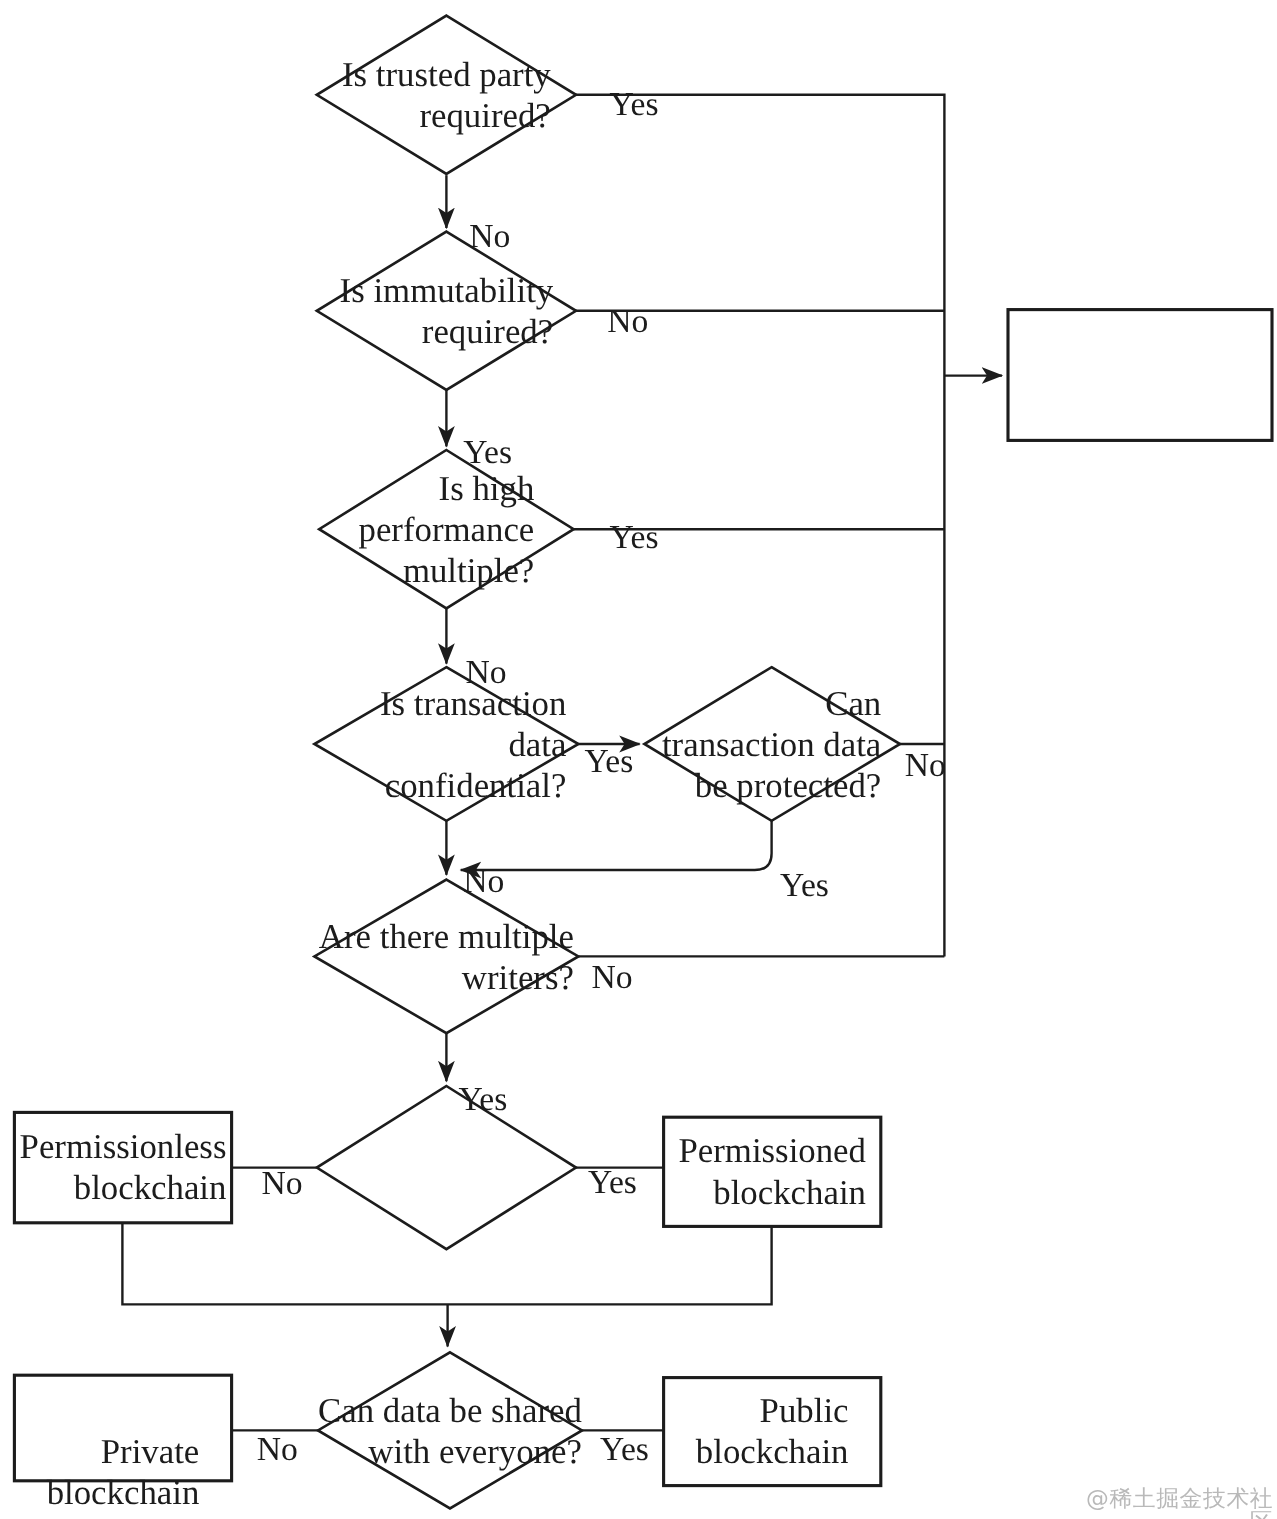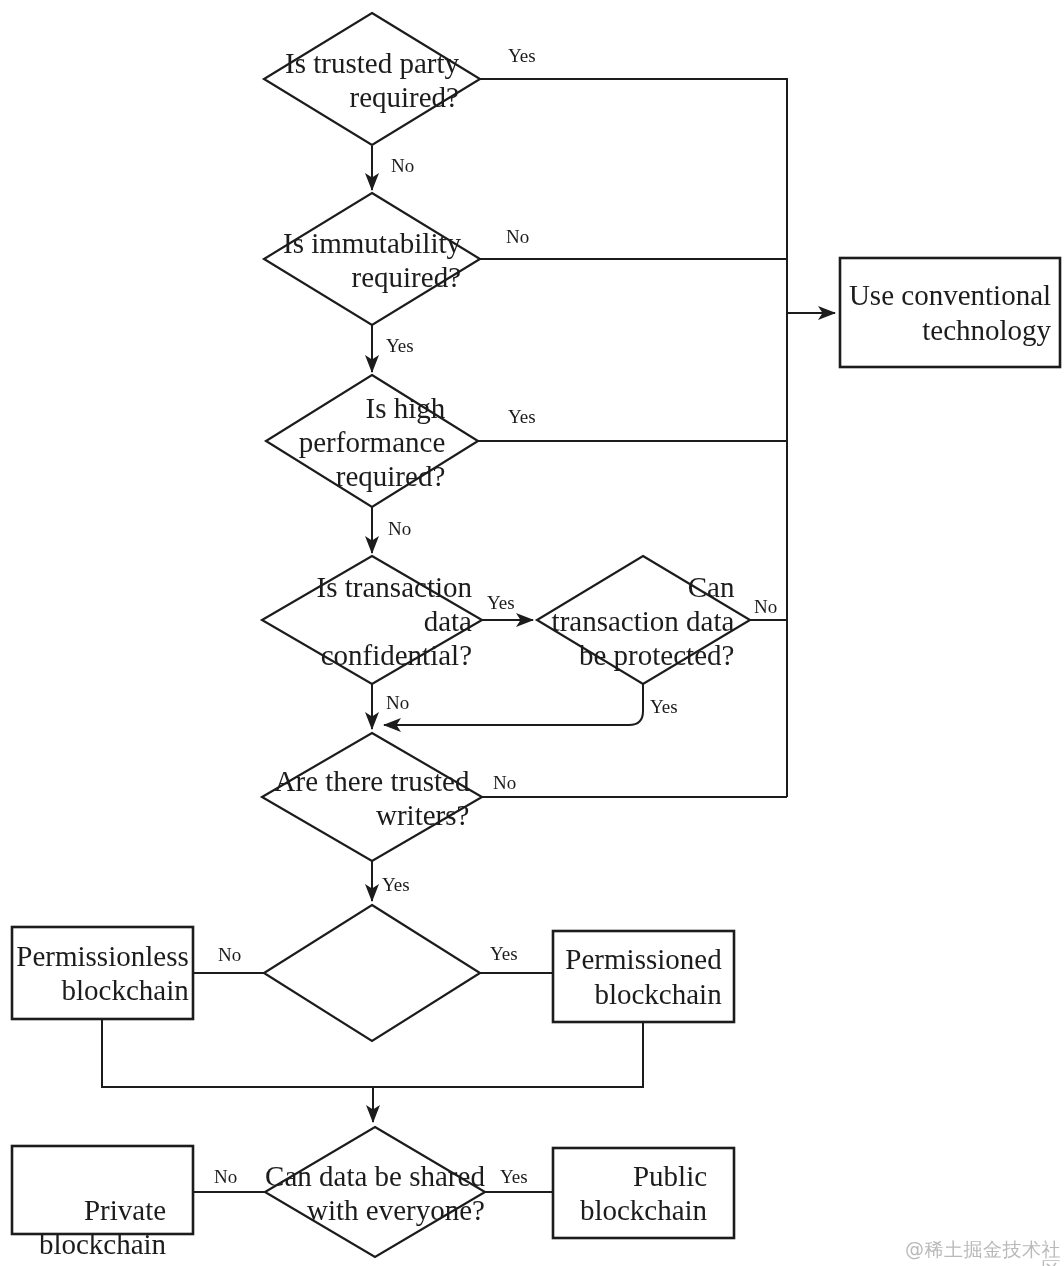--- a/index.html
+++ b/index.html
@@ -26,23 +26,24 @@
     align-items: center;
     justify-content: center;
     text-align: right;
     white-space: pre-line;
     font-size: 29px;
     line-height: 1.18;
     color: var(--ink, #1c1c1c);
   }
   .edge-label {
     position: absolute;
-    font-size: 19px;
+    font-size: 28px;
     line-height: 1;
     color: var(--ink, #1c1c1c);
+    margin-top: 28px;
   }
   .watermark {
     position: absolute;
     left: 889px;
     top: 1240px;
     width: 172px;
     font-family: "DejaVu Sans", sans-serif;
     font-size: 19px;
     line-height: 1;
     letter-spacing: 0.5px;
@@ -105,33 +106,31 @@
       <rect x="553" y="1148" width="181" height="90"></rect>
     </g>
   </svg>
 
   <div class="node-text" style="left:272px; top:43px; width:200px; height:74px;">Is trusted party
 required?</div>
   <div class="node-text" style="left:272px; top:223px; width:200px; height:74px;">Is immutability
 required?</div>
   <div class="node-text" style="left:302px; top:402px; width:140px; height:80px;">Is high
 performance
-required?</div>
+multiple?</div>
   <div class="node-text" style="left:272px; top:584px; width:200px; height:74px;">Is transaction data
 confidential?</div>
   <div class="node-text" style="left:543px; top:580px; width:200px; height:82px;">Can
 transaction data
 be protected?</div>
-  <div class="node-text" style="left:262px; top:762px; width:220px; height:72px;">Are there trusted
+  <div class="node-text" style="left:262px; top:762px; width:220px; height:72px;">Are there multiple
 writers?</div>
   <div class="node-text" style="left:265px; top:1156px; width:220px; height:74px;">Can data be shared
 with everyone?</div>
 
-  <div class="node-text" style="left:840px; top:258px; width:220px; height:109px;">Use conventional
-technology</div>
   <div class="node-text" style="left:12px; top:927px; width:181px; height:92px;">Permissionless
 blockchain</div>
   <div class="node-text" style="left:553px; top:931px; width:181px; height:91px;border-radius:30px;">Permissioned
 blockchain</div>
   <div class="node-text" style="left:12px; top:1146px; width:181px; height:88px;margin-top:37px;">Private
 blockchain</div>
   <div class="node-text" style="left:553px; top:1148px; width:181px; height:90px;">Public
 blockchain</div>
 
   <span class="edge-label" style="left:508px; top:46px;">Yes</span>

